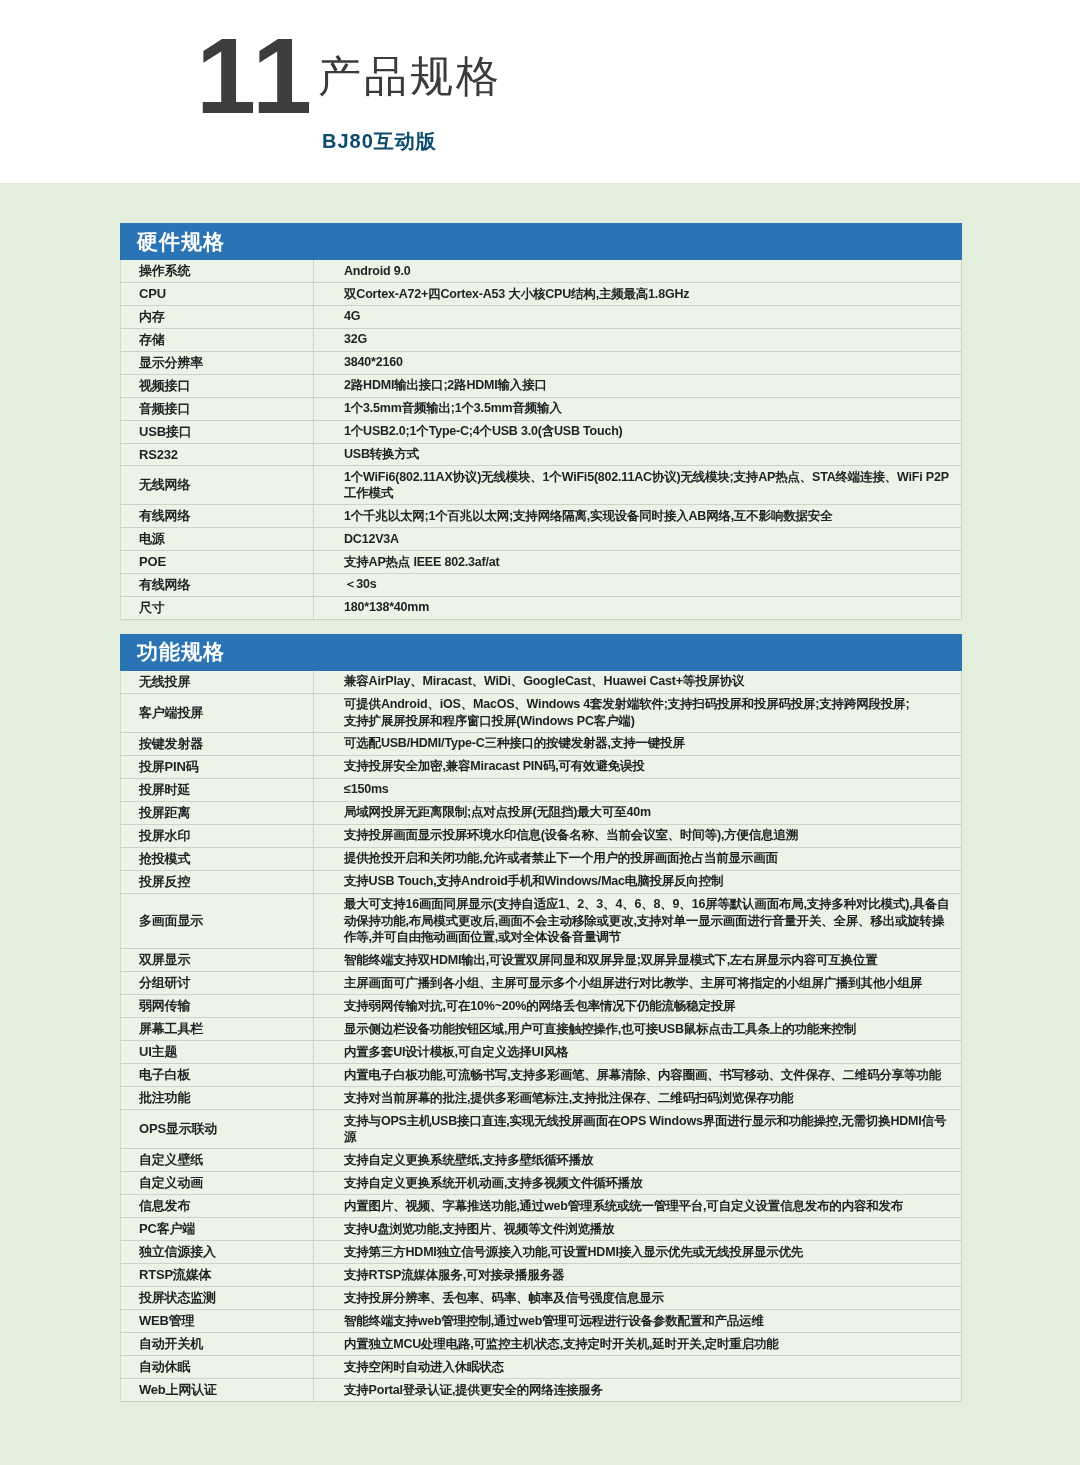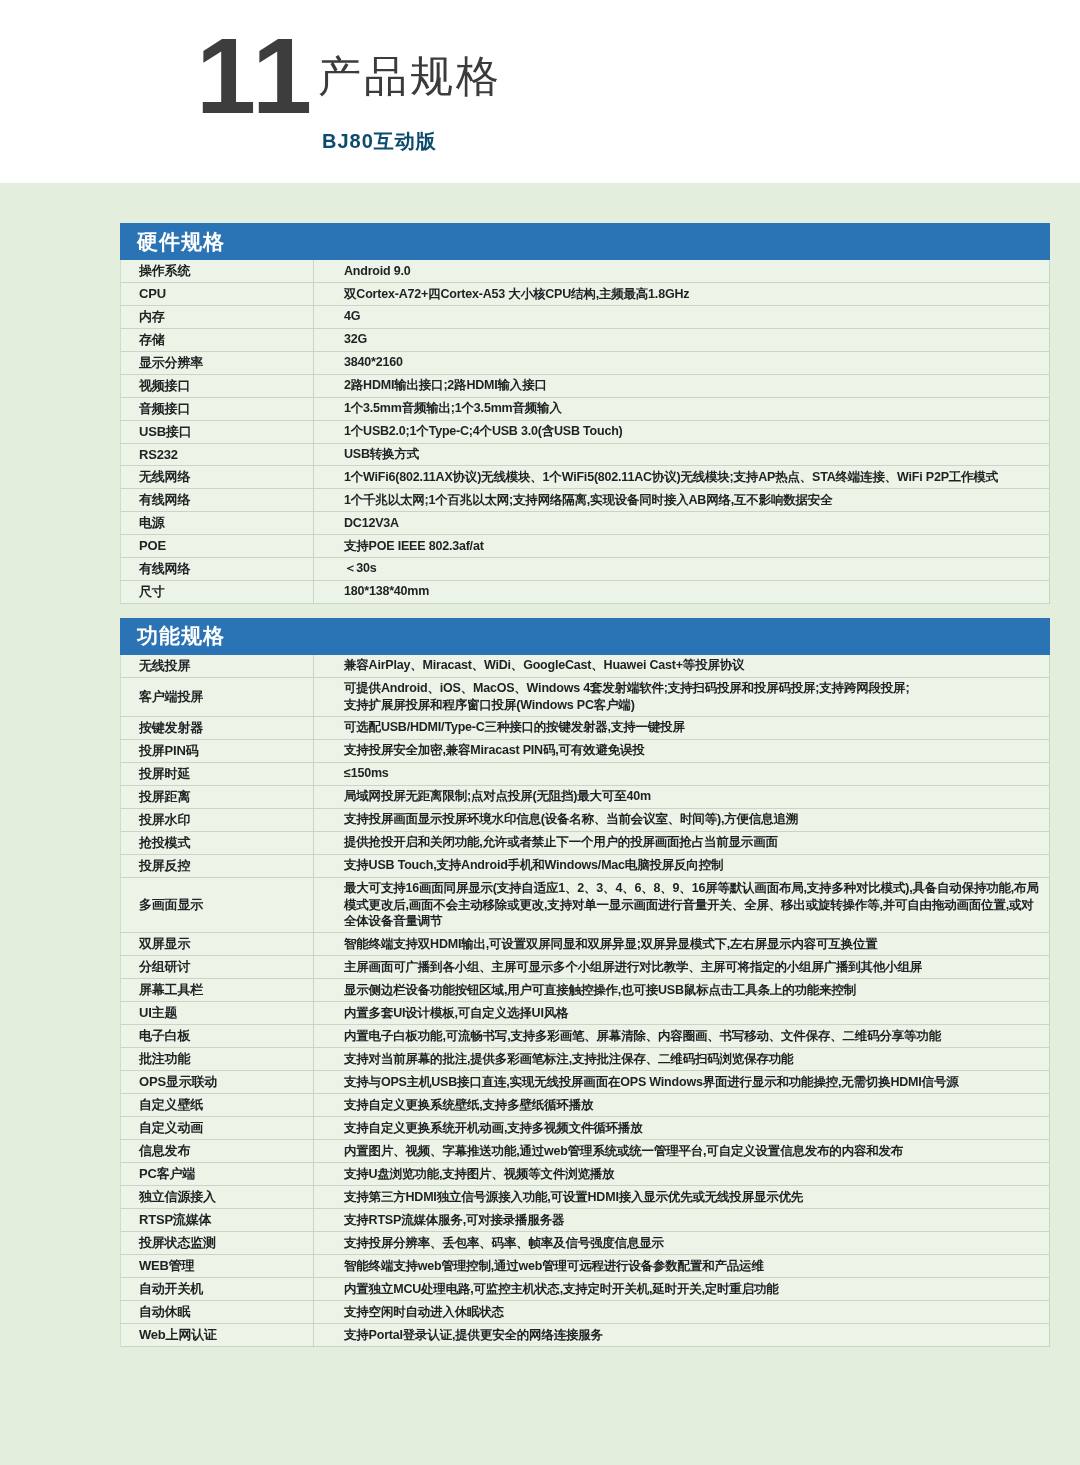--- a/index.html
+++ b/index.html
@@ -46,21 +46,21 @@
     letter-spacing: 1px;
     margin-top: 16px;
   }
 
   
   .content {
     position: absolute;
     left: 120px; top: 223px;
     width: 842px;
   }
-  .spec-table { width: 930px; }
+  .spec-table { width: 842px; }
   .spec-table + .spec-table { margin-top: 14px; }
 
   .table-header {
     height: 37px;
     background: #2a73b4;
     display: flex;
     align-items: center;
     padding-left: 17px;
   }
   .table-header span {
@@ -166,21 +166,21 @@
         <div class="spec-row">
           <div class="cell-label">有线网络</div>
           <div class="cell-value">1个千兆以太网;1个百兆以太网;支持网络隔离,实现设备同时接入AB网络,互不影响数据安全</div>
         </div>
         <div class="spec-row">
           <div class="cell-label">电源</div>
           <div class="cell-value">DC12V3A</div>
         </div>
         <div class="spec-row">
           <div class="cell-label">POE</div>
-          <div class="cell-value">支持POE IEEE 802.3af/at</div>
+          <div class="cell-value">支持AP热点 IEEE 802.3af/at</div>
         </div>
         <div class="spec-row">
           <div class="cell-label">有线网络</div>
           <div class="cell-value">＜30s</div>
         </div>
         <div class="spec-row">
           <div class="cell-label">尺寸</div>
           <div class="cell-value">180*138*40mm</div>
         </div>
       </div>
@@ -234,20 +234,24 @@
         </div>
         <div class="spec-row">
           <div class="cell-label">双屏显示</div>
           <div class="cell-value">智能终端支持双HDMI输出,可设置双屏同显和双屏异显;双屏异显模式下,左右屏显示内容可互换位置</div>
         </div>
         <div class="spec-row">
           <div class="cell-label">分组研讨</div>
           <div class="cell-value">主屏画面可广播到各小组、主屏可显示多个小组屏进行对比教学、主屏可将指定的小组屏广播到其他小组屏</div>
         </div>
         <div class="spec-row">
+          <div class="cell-label">弱网传输</div>
+          <div class="cell-value">支持弱网传输对抗,可在10%~20%的网络丢包率情况下仍能流畅稳定投屏</div>
+        </div>
+        <div class="spec-row">
           <div class="cell-label">屏幕工具栏</div>
           <div class="cell-value">显示侧边栏设备功能按钮区域,用户可直接触控操作,也可接USB鼠标点击工具条上的功能来控制</div>
         </div>
         <div class="spec-row">
           <div class="cell-label">UI主题</div>
           <div class="cell-value">内置多套UI设计模板,可自定义选择UI风格</div>
         </div>
         <div class="spec-row">
           <div class="cell-label">电子白板</div>
           <div class="cell-value">内置电子白板功能,可流畅书写,支持多彩画笔、屏幕清除、内容圈画、书写移动、文件保存、二维码分享等功能</div>

